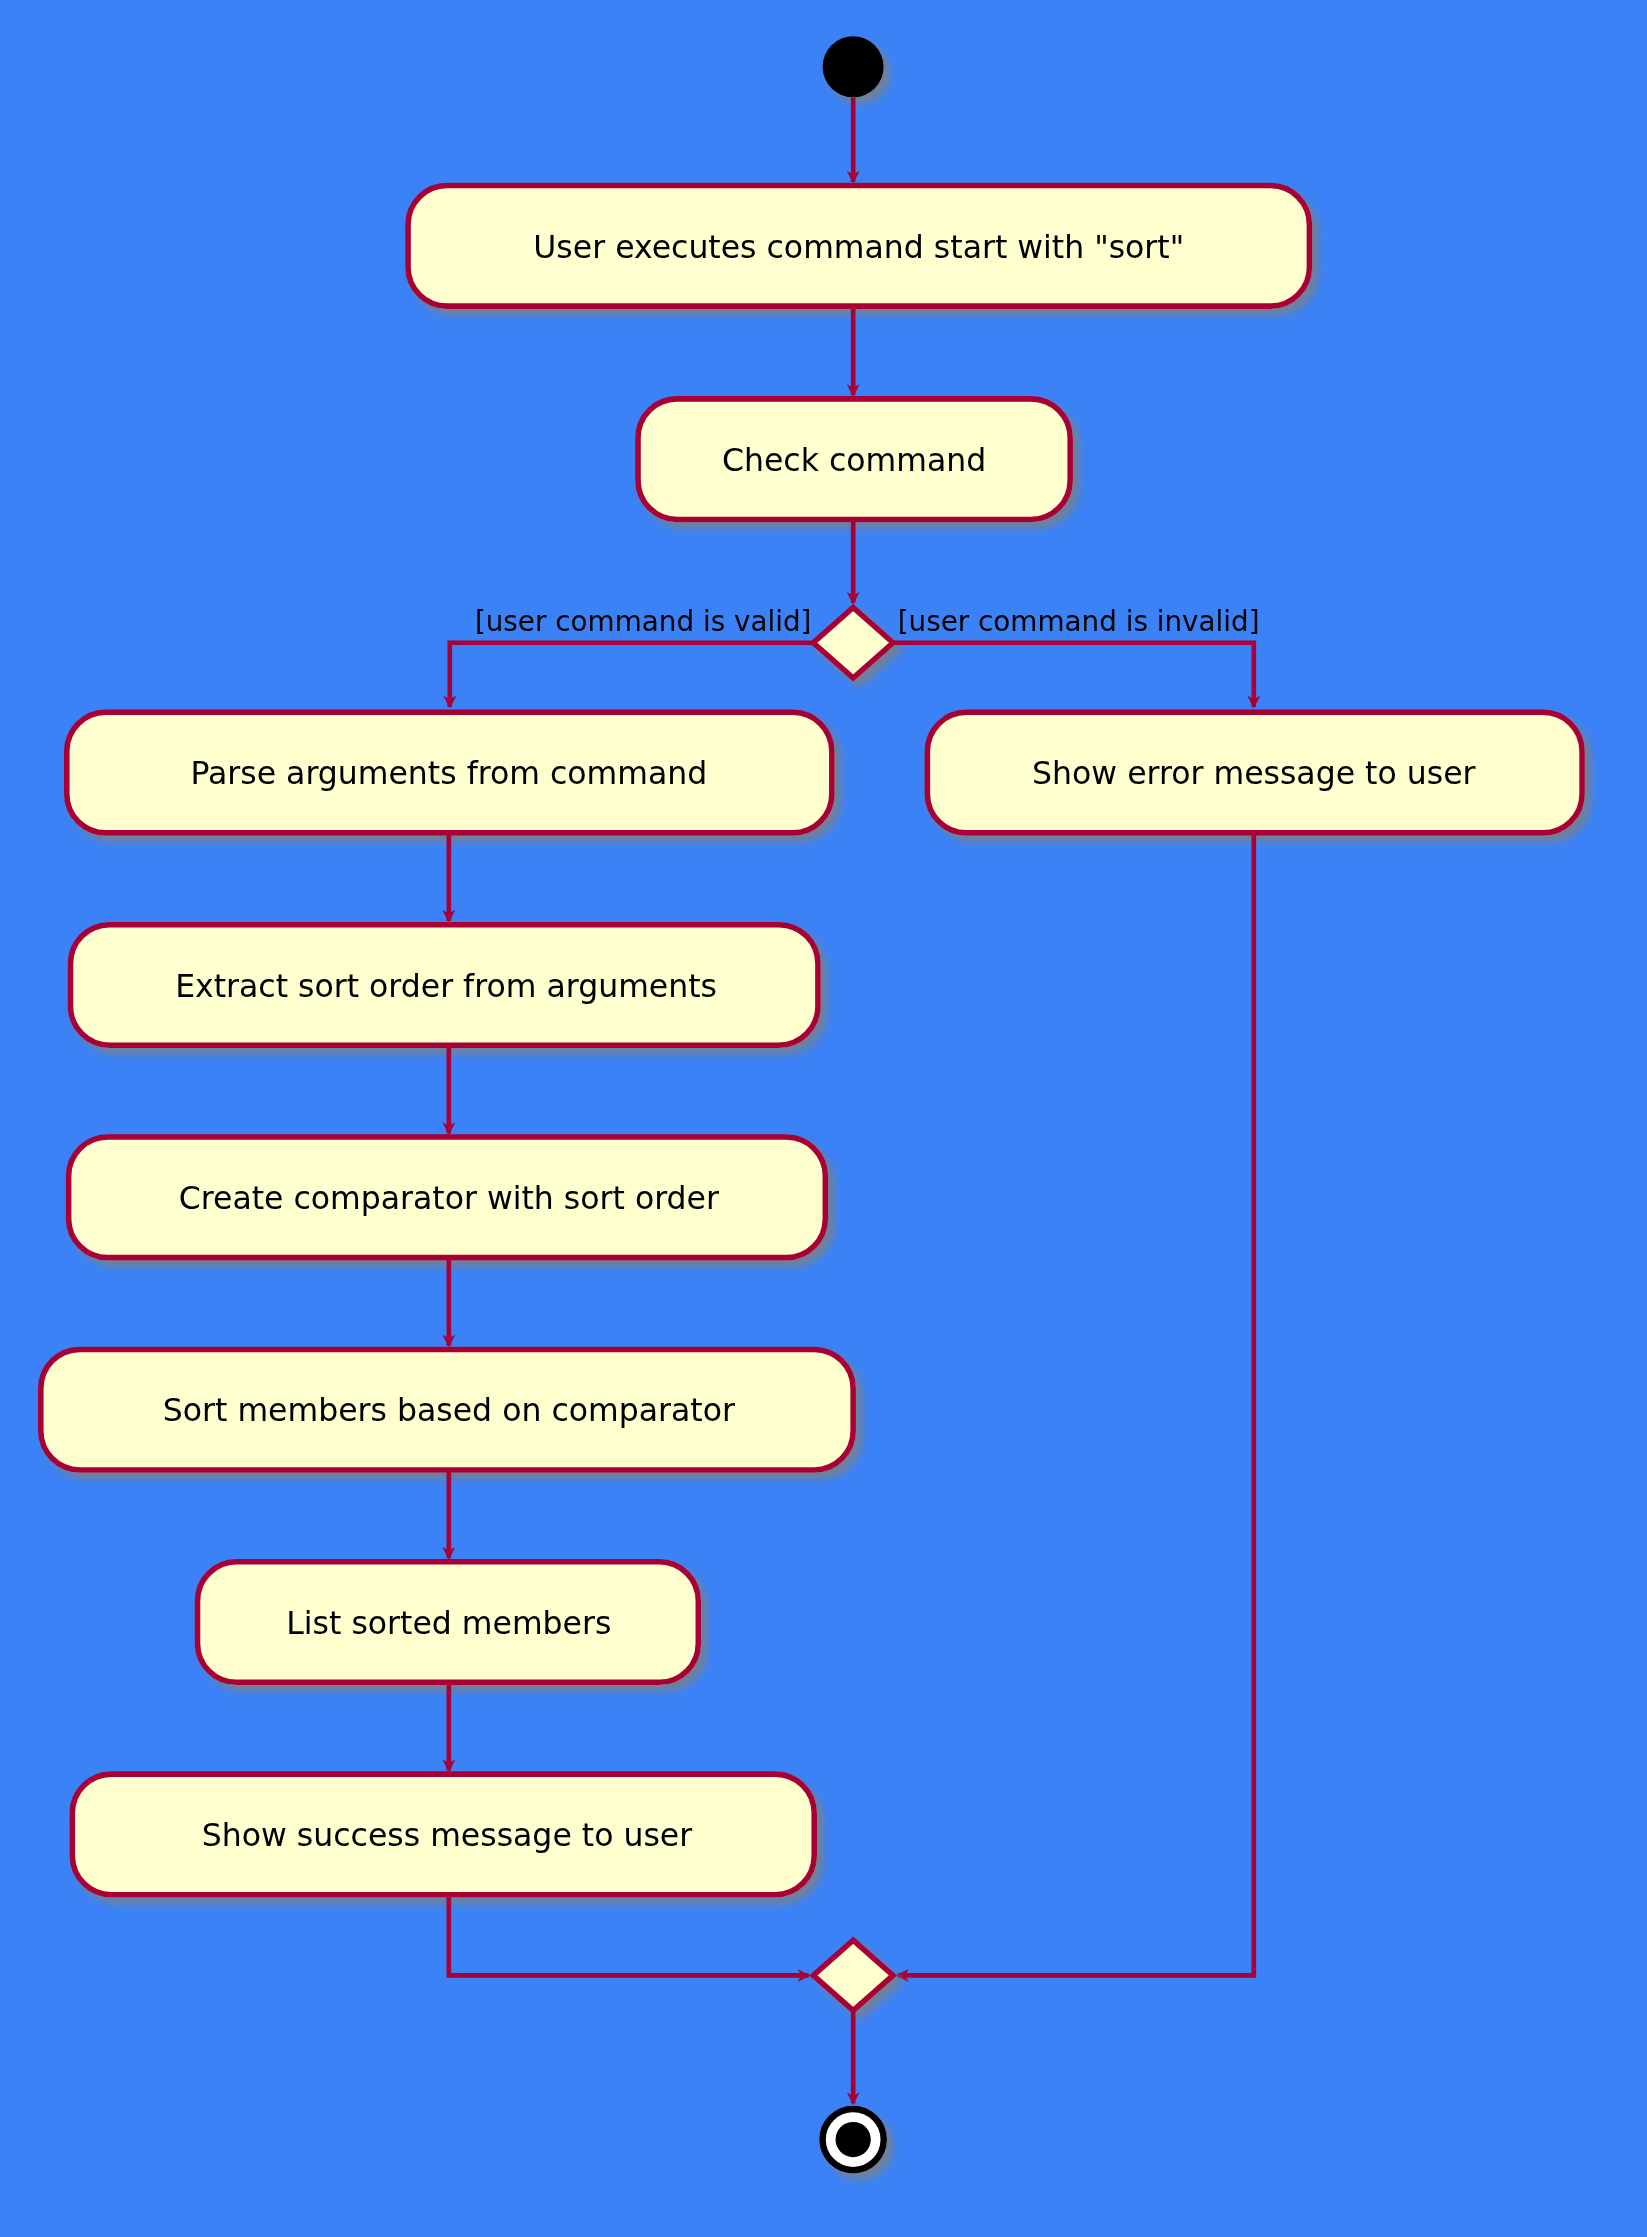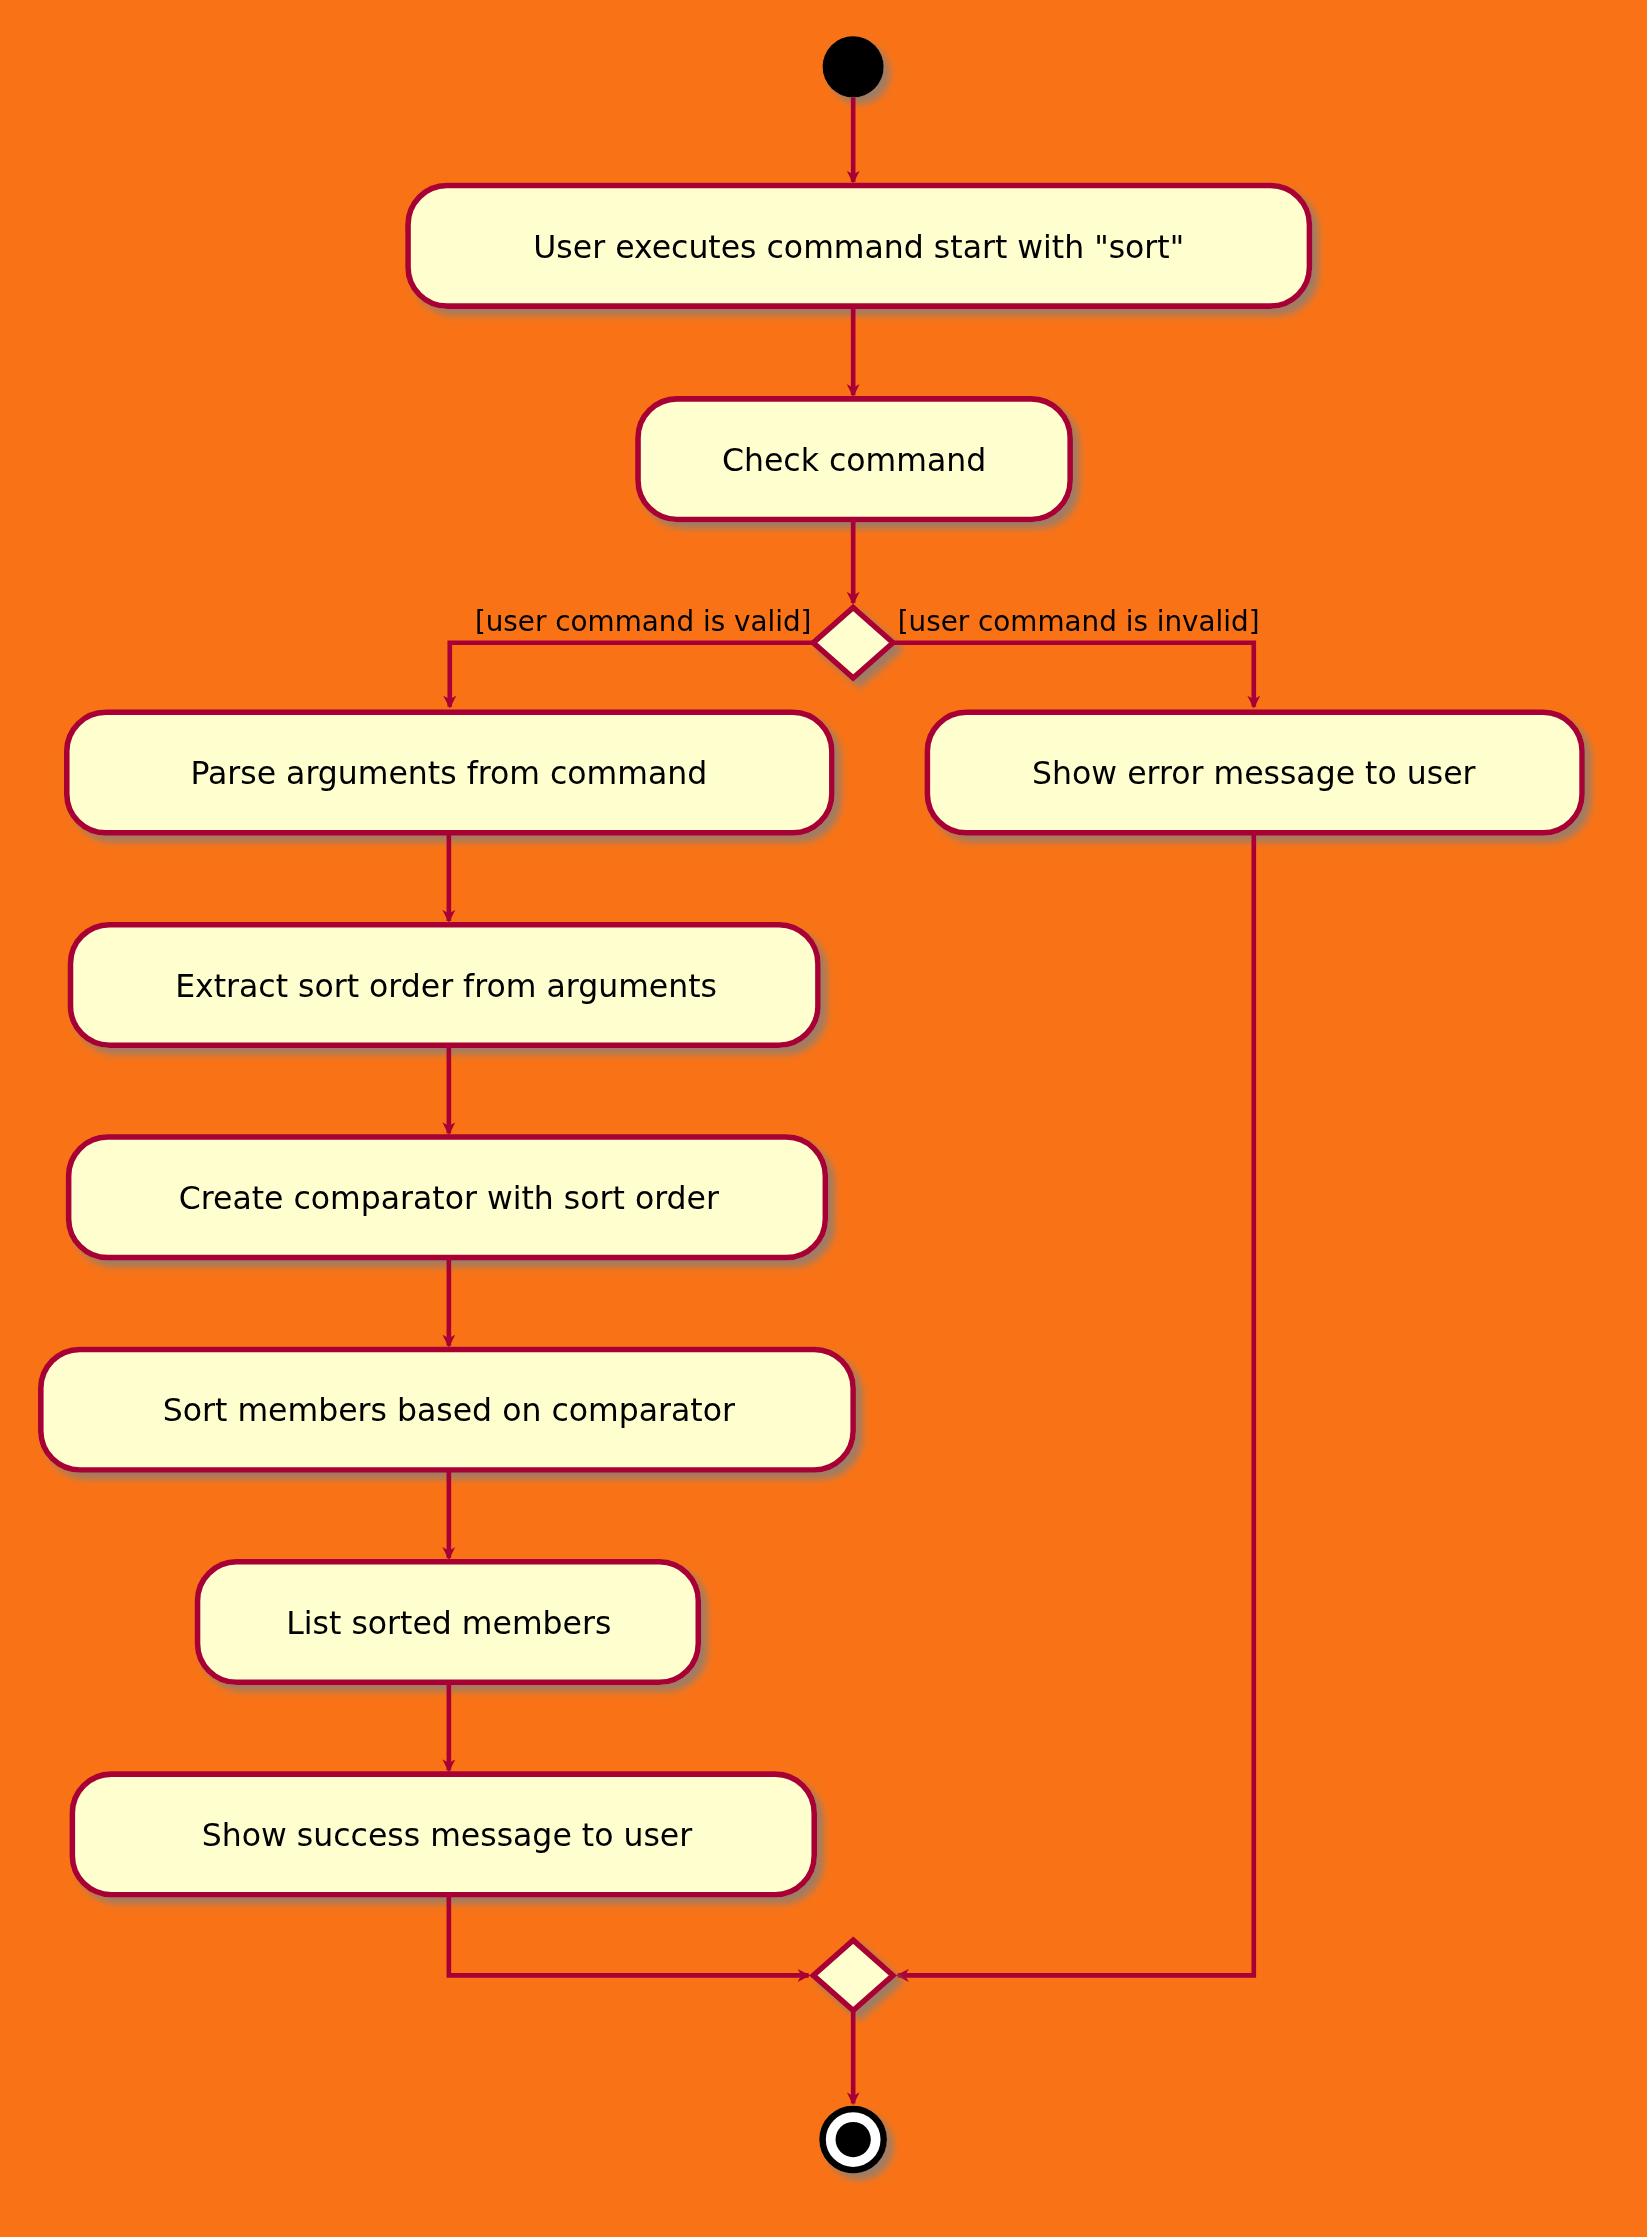--- a/index.html
+++ b/index.html
@@ -8,21 +8,21 @@
     padding: 0;
     background: #ffffff;
   }
   body {
     font-family: "DejaVu Sans", sans-serif;
   }
   #canvas {
     position: relative;
     width: 1647px;
     height: 2237px;
-    background: #f97316;
+    background: #3b82f6;
     overflow: hidden;
   }
   #diagram-svg {
     position: absolute;
     left: 0;
     top: 0;
     width: 1647px;
     height: 2237px;
   }
   .activity-label {

